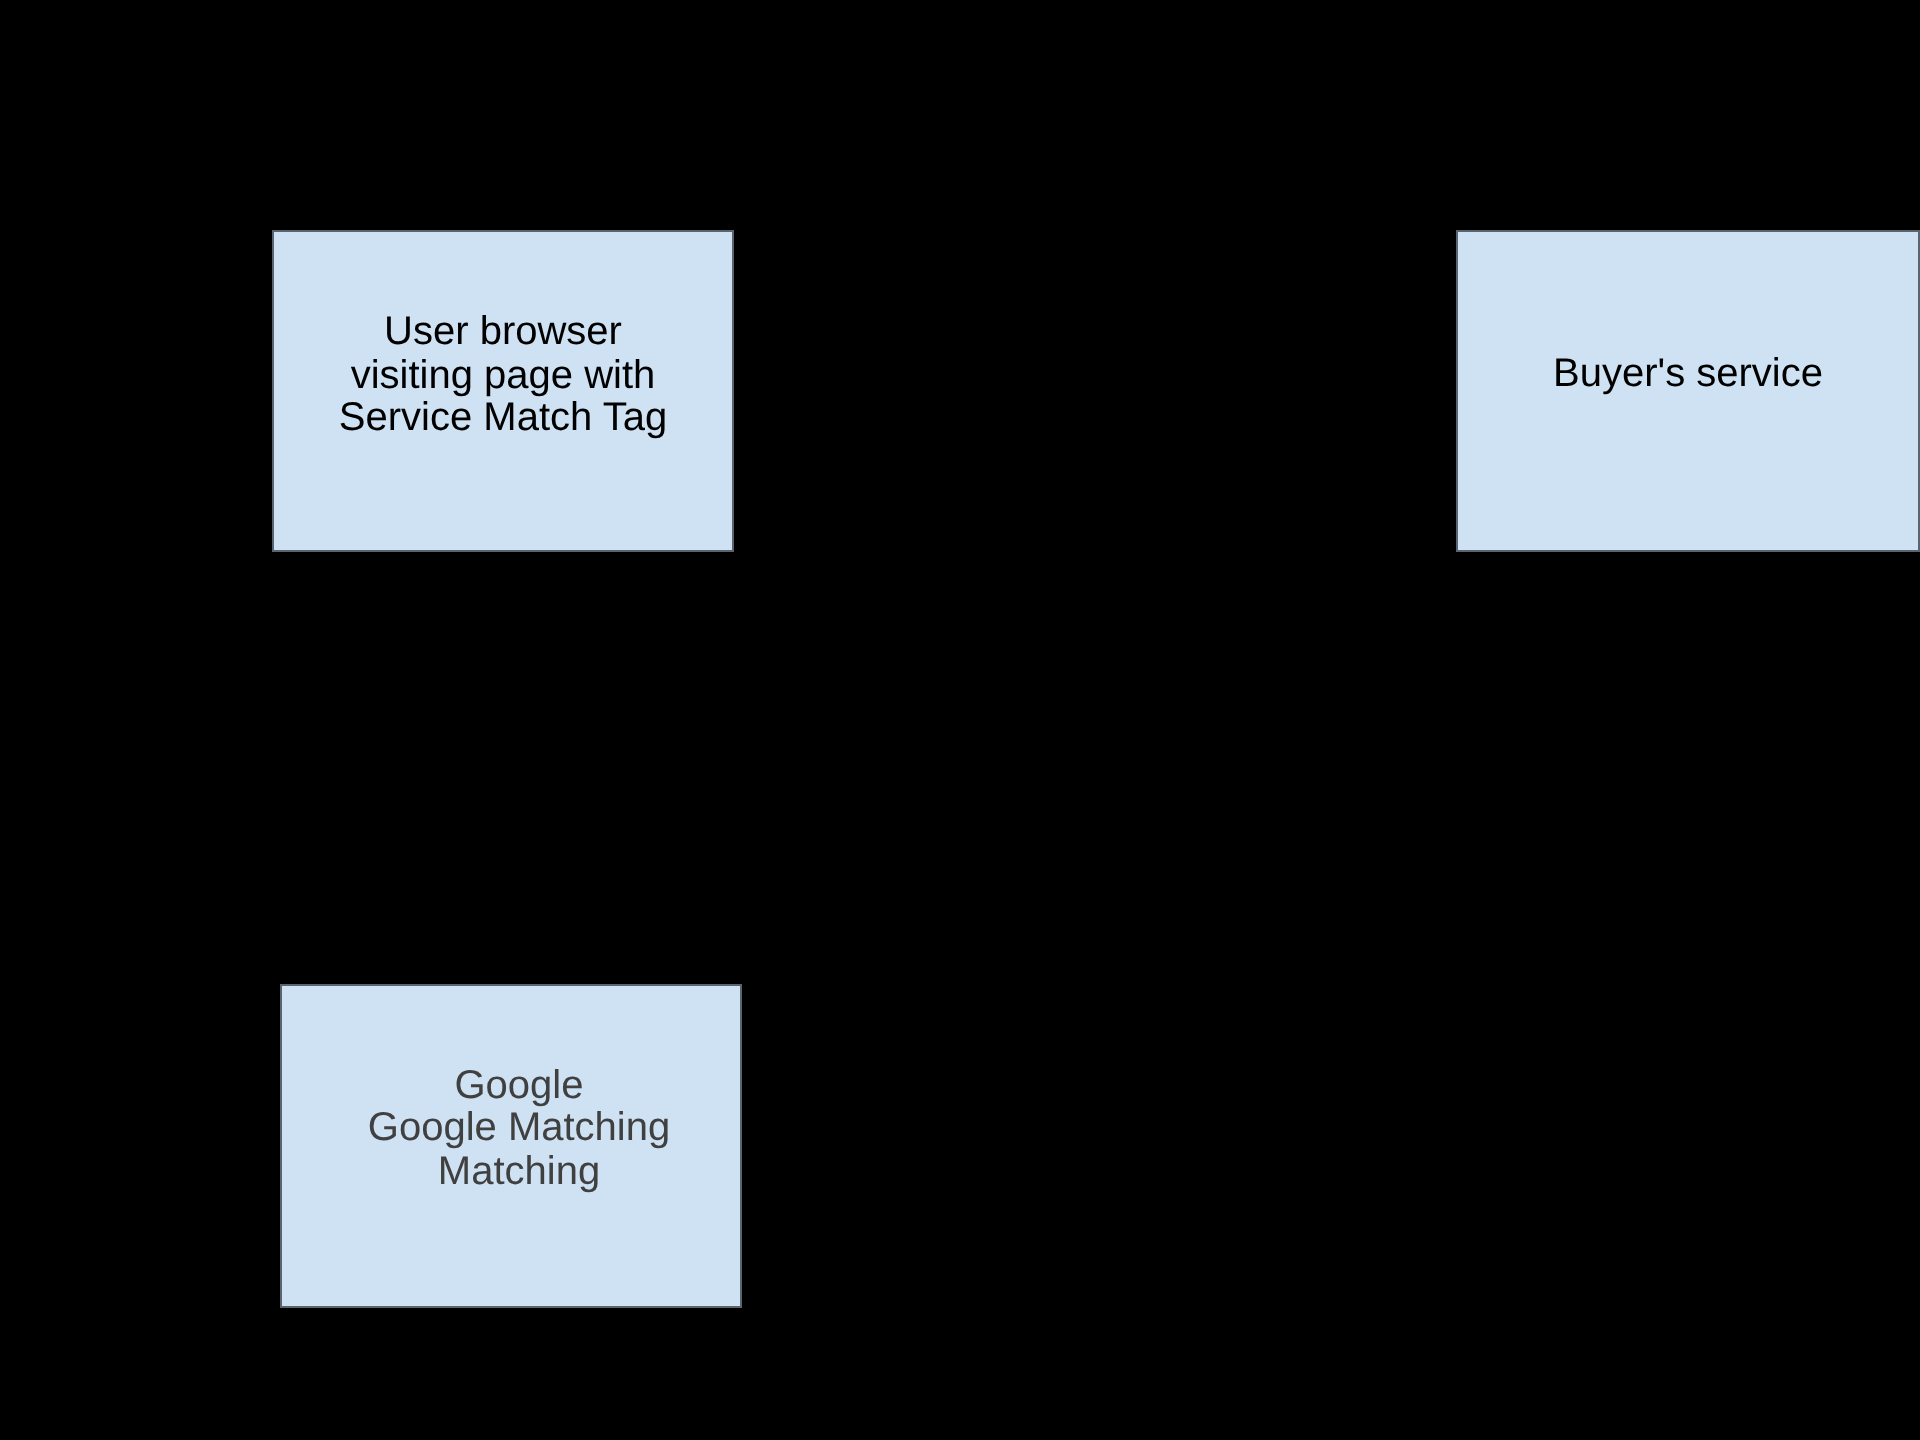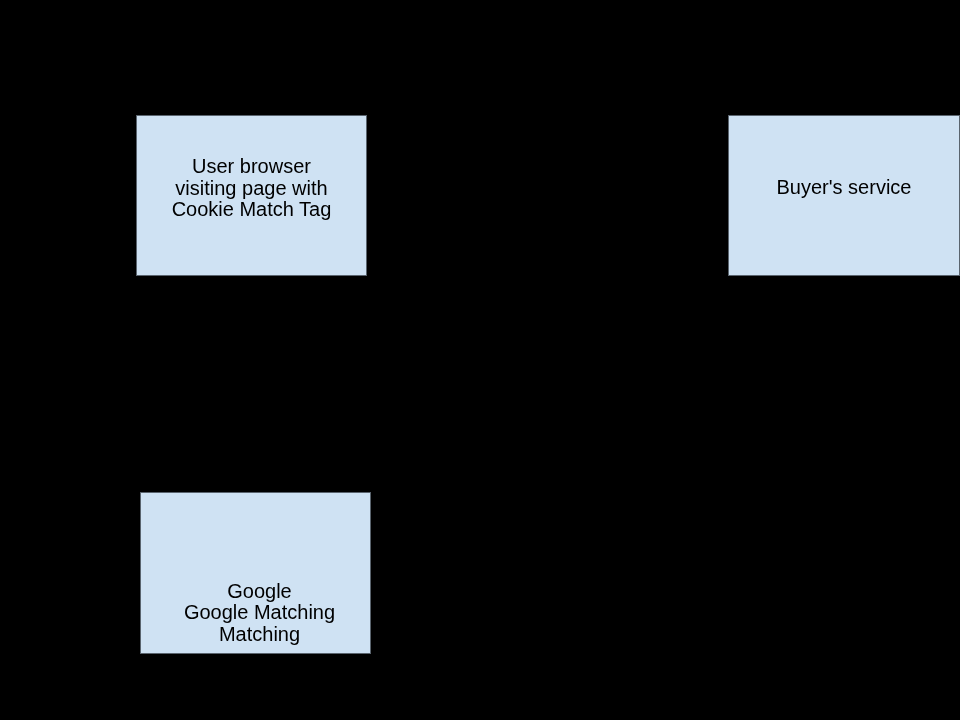--- a/index.html
+++ b/index.html
@@ -69,31 +69,31 @@
 </style>
 </head>
 <body>
 
 <div class="canvas" style="background-color: rgb(0, 0, 0);">
 
   <div class="node" id="node-user-browser" style="background-color: rgb(207, 226, 243); border-color: rgb(90, 100, 110); color: rgb(0, 0, 0);">
     <div class="label">
       <span class="label-line">User browser</span>
       <span class="label-line">visiting page with</span>
-      <span class="label-line">Cookie Match Tag</span>
+      <span class="label-line">Service Match Tag</span>
     </div>
   </div>
 
   <div class="node" id="node-buyers-service" style="background-color: rgb(207, 226, 243); border-color: rgb(90, 100, 110); color: rgb(0, 0, 0);">
     <div class="label">
       <span class="label-line">Buyer's service</span>
     </div>
   </div>
 
-  <div class="node" id="node-google-cms" style="background-color: rgb(207, 226, 243); border-color: rgb(90, 100, 110); color: #000000; align-items: flex-end;">
+  <div class="node" id="node-google-cms" style="background-color: rgb(207, 226, 243); border-color: rgb(90, 100, 110); color: #404040;">
     <div class="label">
       <span class="label-line">Google</span>
       <span class="label-line">Google Matching</span>
       <span class="label-line">Matching</span>
     </div>
   </div>
 
 </div>
 
 </body></html>

